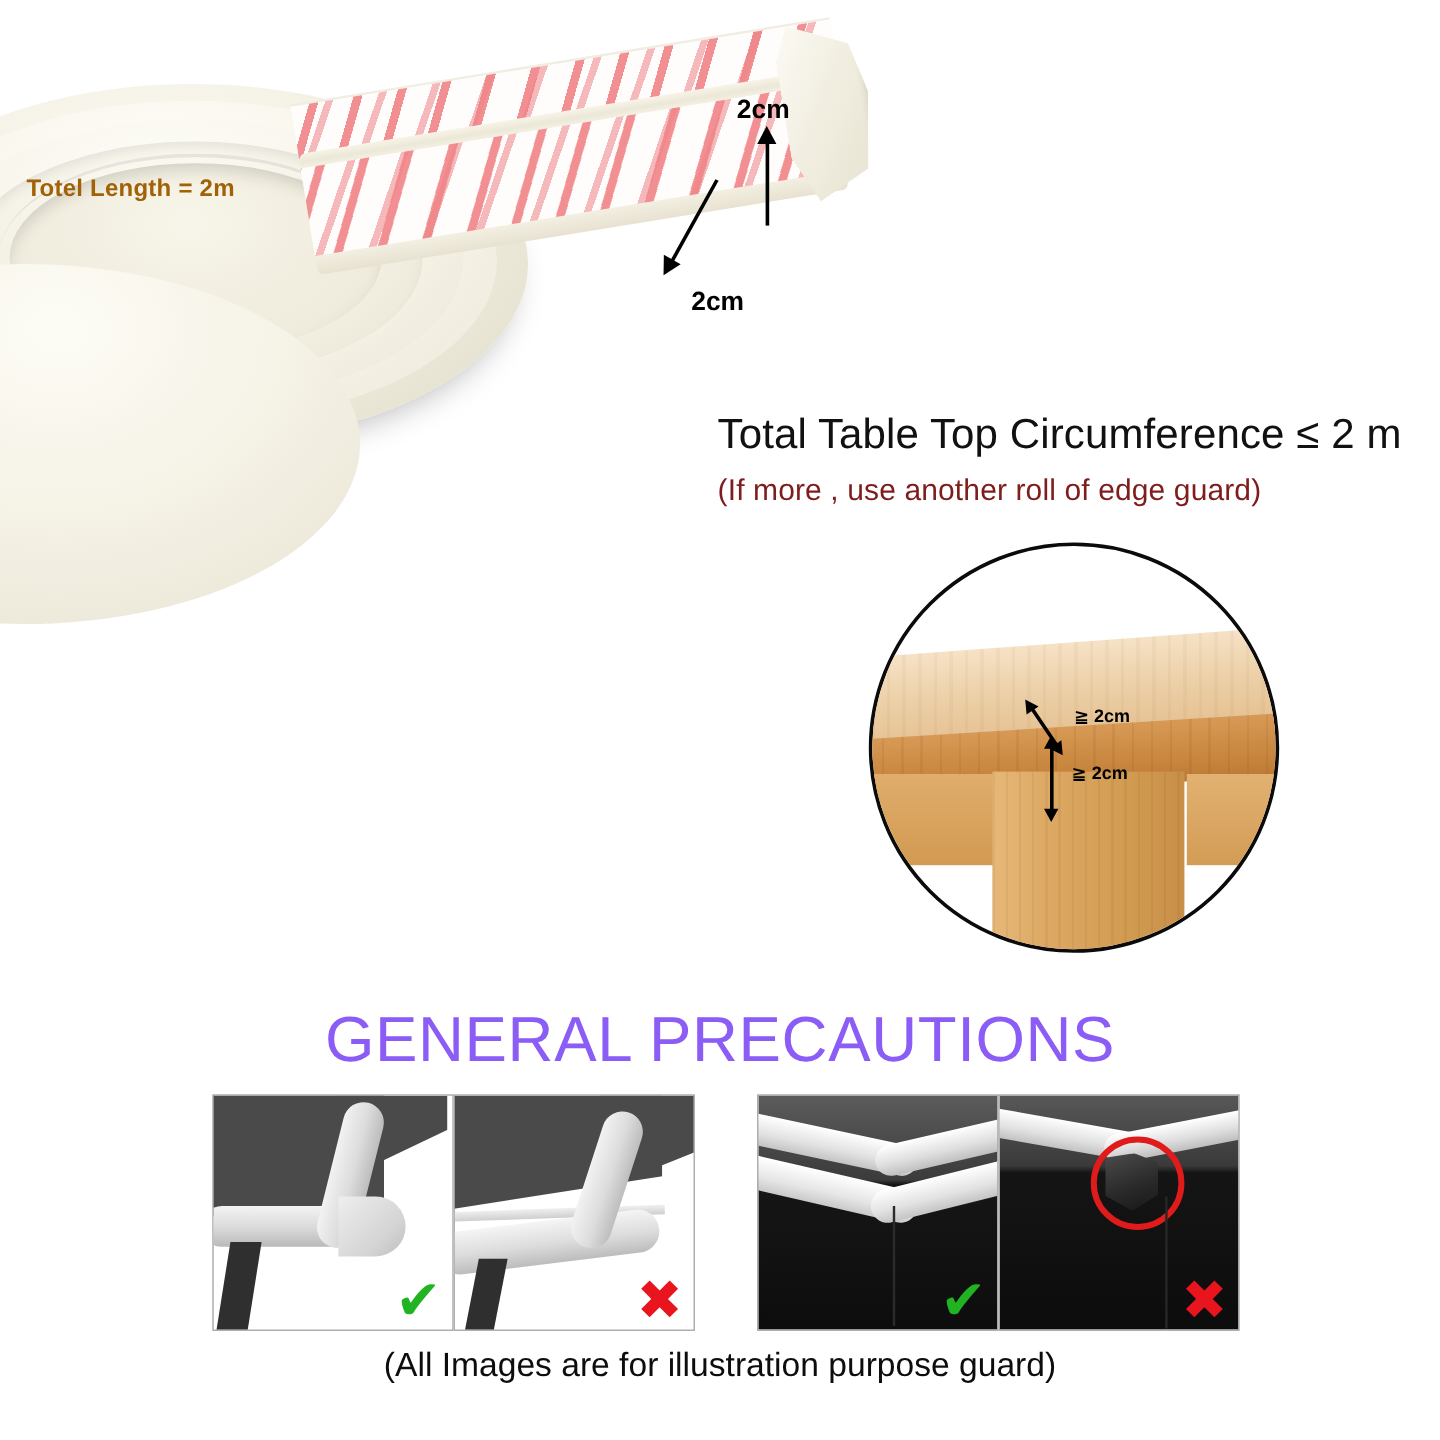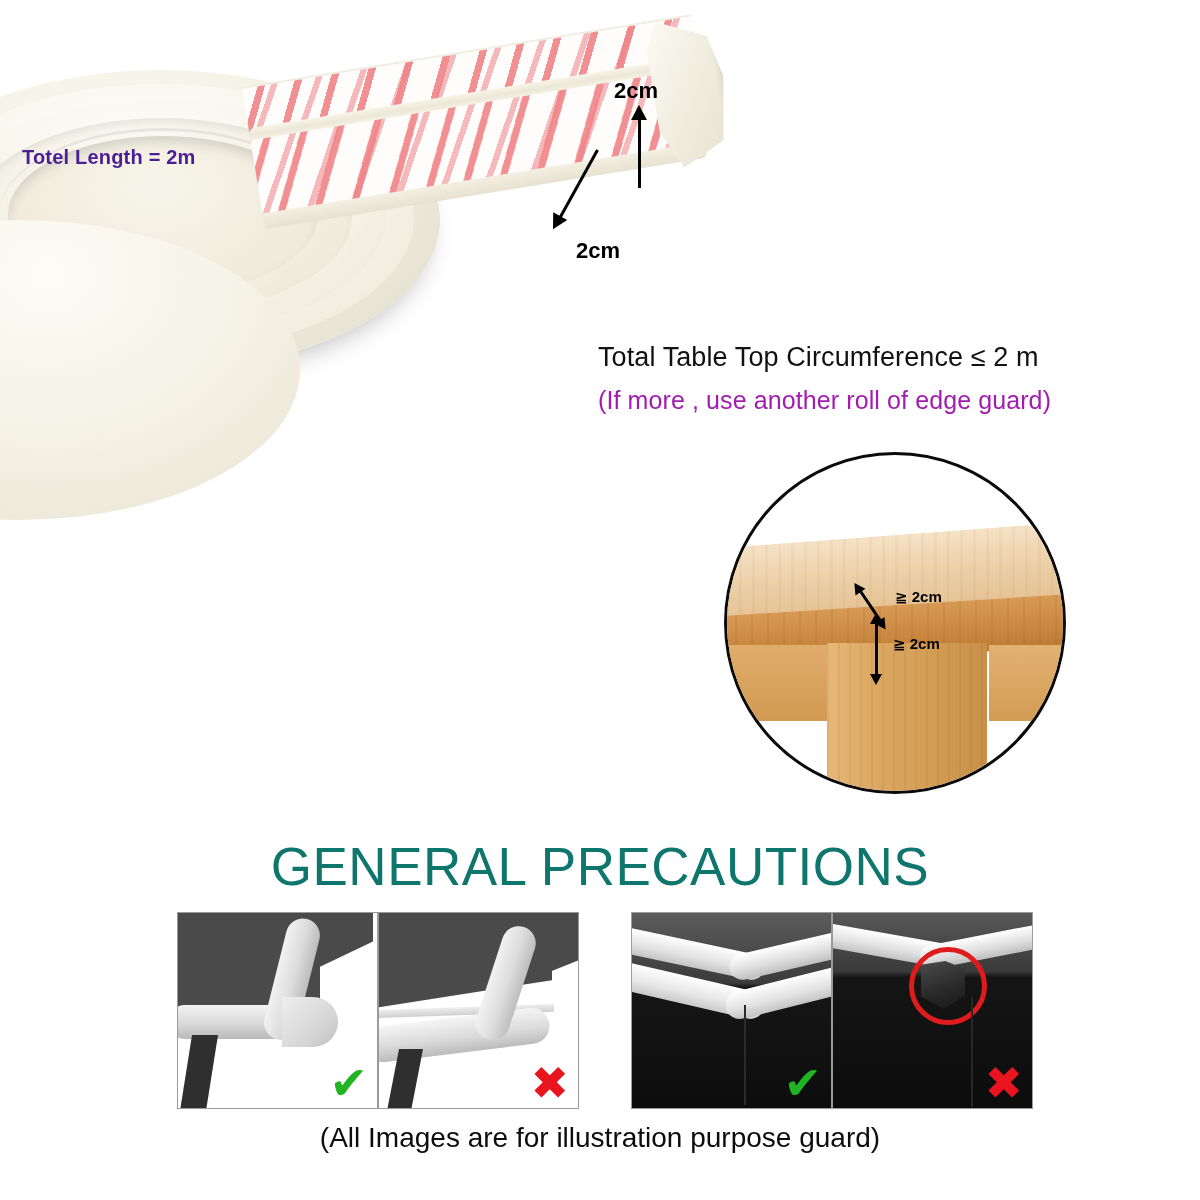--- a/index.html
+++ b/index.html
@@ -26,21 +26,21 @@
   .r5{left:128px;top:66px;width:310px;height:158px;
       background:radial-gradient(ellipse at 48% 32%, #f7f4e9 0%, #efecdd 70%, #e2dece 100%);
       box-shadow:inset 0 8px 14px -4px rgba(0,0,0,.16);}
   .coil-bulk{position:absolute;left:-140px;top:150px;width:560px;height:300px;border-radius:50%;
       background:radial-gradient(ellipse at 55% 18%, #fdfcf5 0%, #f5f2e6 45%, #ebe7d8 78%, #dcd7c4 100%);}
   .coil-lip{position:absolute;left:118px;top:58px;width:330px;height:176px;border-radius:50%;
       border-top:3px solid rgba(0,0,0,.07);}
 
   .coil-label{
     position:absolute;left:22px;top:146px;
-    font-size:20px;font-weight:bold;color:#4c1d95;letter-spacing:.2px;
+    font-size:20px;font-weight:bold;color:#a16207;letter-spacing:.2px;
     white-space:nowrap;z-index:8;
   }
 
   
   .strip{position:absolute;left:255px;top:78px;width:470px;height:180px;z-index:5;}
   .strip-inner{position:absolute;inset:0;transform:rotate(-9.2deg);transform-origin:0% 50%;}
   .face{position:absolute;left:0;overflow:hidden;}
   .tape-pattern{position:absolute;inset:0;background:#fffdfb;}
   .tape-pattern::before{
     content:"";position:absolute;left:-20%;top:-30%;width:150%;height:170%;
@@ -71,22 +71,22 @@
   .dim-diag{position:absolute;left:596px;top:150px;width:3px;height:78px;background:#000;
     transform:rotate(29deg);transform-origin:50% 0;z-index:9;}
   .dim-diag::after{content:"";position:absolute;left:-7px;bottom:-13px;width:0;height:0;
     border-left:8.5px solid transparent;border-right:8.5px solid transparent;border-top:15px solid #000;}
   .dim-label{position:absolute;font-size:22px;font-weight:bold;color:#000;z-index:9;white-space:nowrap;}
   .dim-top{left:614px;top:78px;}
   .dim-bottom{left:576px;top:238px;}
 
   
   .circum{position:absolute;left:598px;top:342px;width:575px;z-index:6;}
-  .circum-line1{font-size:27px;color:#111;white-space:nowrap;letter-spacing:.1px;}
-  .circum-line2{font-size:25px;color:#a21caf;white-space:nowrap;margin-top:13px;letter-spacing:.1px;}
+  .circum-line1{font-size:35px;color:#111;white-space:nowrap;letter-spacing:.1px;}
+  .circum-line2{font-size:25px;color:#7f1d1d;white-space:nowrap;margin-top:13px;letter-spacing:.1px;}
 
   
   .circle{position:absolute;left:724px;top:452px;width:336px;height:336px;border-radius:50%;
     border:3px solid #0b0b0b;overflow:hidden;background:#fff;z-index:4;}
   .tbl-top{position:absolute;left:-40px;top:80px;width:420px;height:86px;
     background:linear-gradient(180deg,#f6e2c6 0%,#ecd0a8 45%,#e3bd8c 100%);
     transform:skewY(-4.2deg);}
   .tbl-top::after{content:"";position:absolute;inset:0;
     background:repeating-linear-gradient(90deg, rgba(150,100,50,.055) 0 3px, rgba(255,255,255,0) 3px 13px);}
   .tbl-edge{position:absolute;left:-40px;top:150px;width:420px;height:52px;
@@ -113,21 +113,21 @@
   .ann-vert::before{content:"";position:absolute;left:-5.5px;top:-10px;width:0;height:0;
     border-left:6.5px solid transparent;border-right:6.5px solid transparent;border-bottom:11px solid #000;}
   .ann-vert::after{content:"";position:absolute;left:-5.5px;bottom:-10px;width:0;height:0;
     border-left:6.5px solid transparent;border-right:6.5px solid transparent;border-top:11px solid #000;}
   .ann-text{position:absolute;font-size:15px;font-weight:bold;color:#000;white-space:nowrap;}
   .ann-text-1{left:168px;top:133px;}
   .ann-text-2{left:166px;top:180px;}
 
   
   .gp-title{position:absolute;left:0;top:836px;width:1200px;text-align:center;
-    font-size:53px;font-weight:400;color:#0f766e;letter-spacing:.5px;z-index:6;}
+    font-size:53px;font-weight:400;color:#8b5cf6;letter-spacing:.5px;z-index:6;}
 
   .panels{position:absolute;left:177px;top:912px;width:856px;height:197px;z-index:6;
     display:flex;justify-content:space-between;}
   .pair{display:flex;width:402px;height:197px;}
   .panel{position:relative;width:201px;height:197px;border:1px solid #9a9a9a;
     box-sizing:border-box;overflow:hidden;background:#fff;}
   .panel + .panel{border-left:1px solid #9a9a9a;}
   .mark{position:absolute;right:9px;bottom:2px;font-size:46px;font-weight:bold;line-height:1;}
   .mark-ok{color:#22b322;}
   .mark-no{color:#e8141e;}

